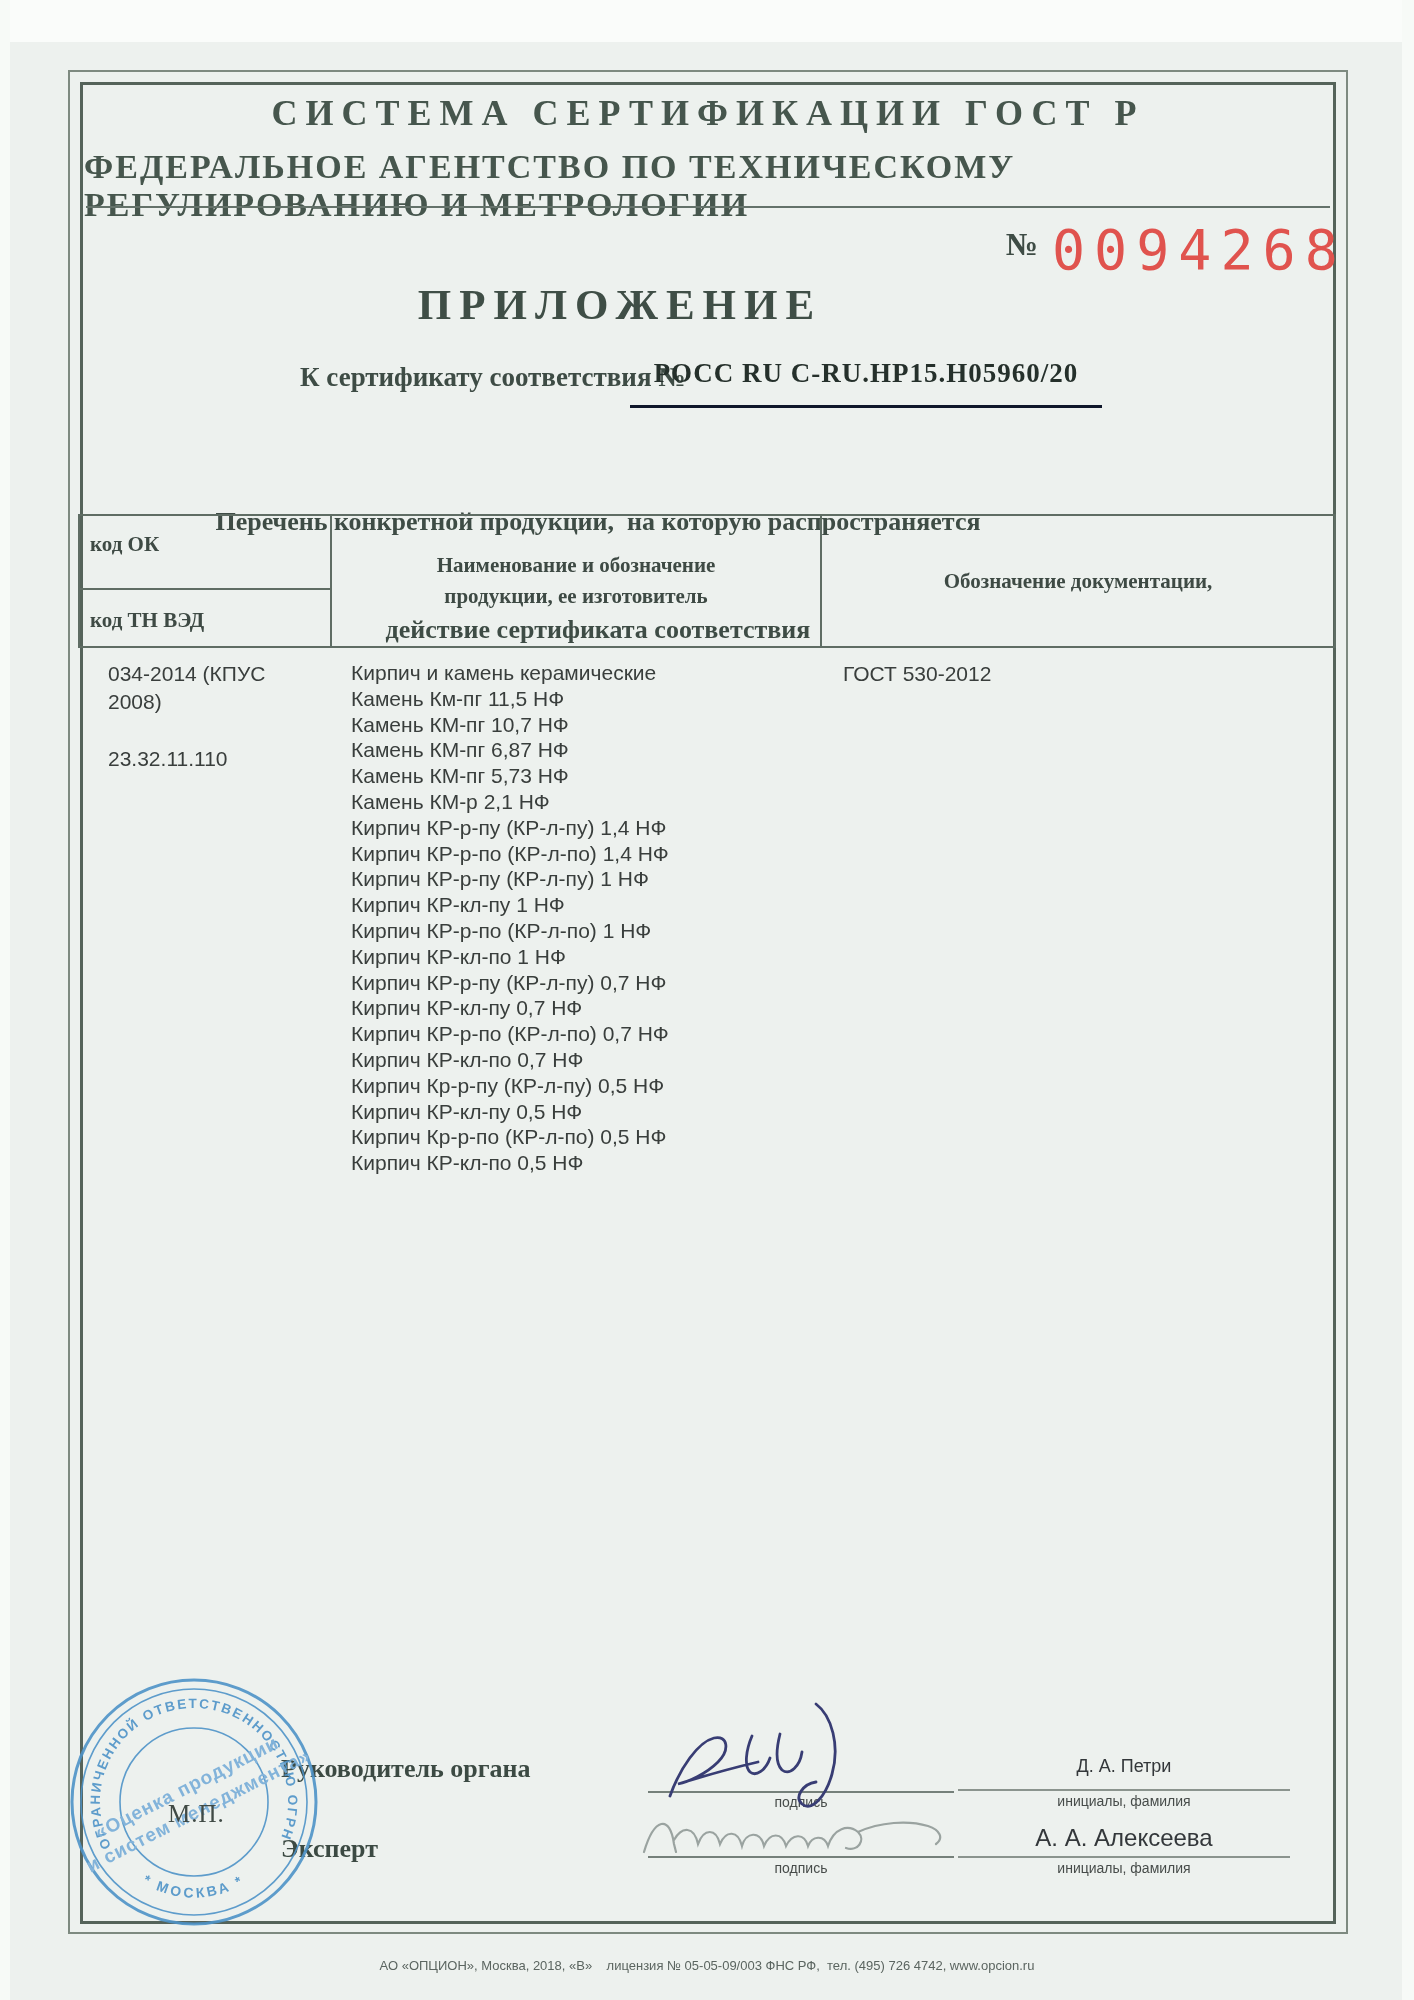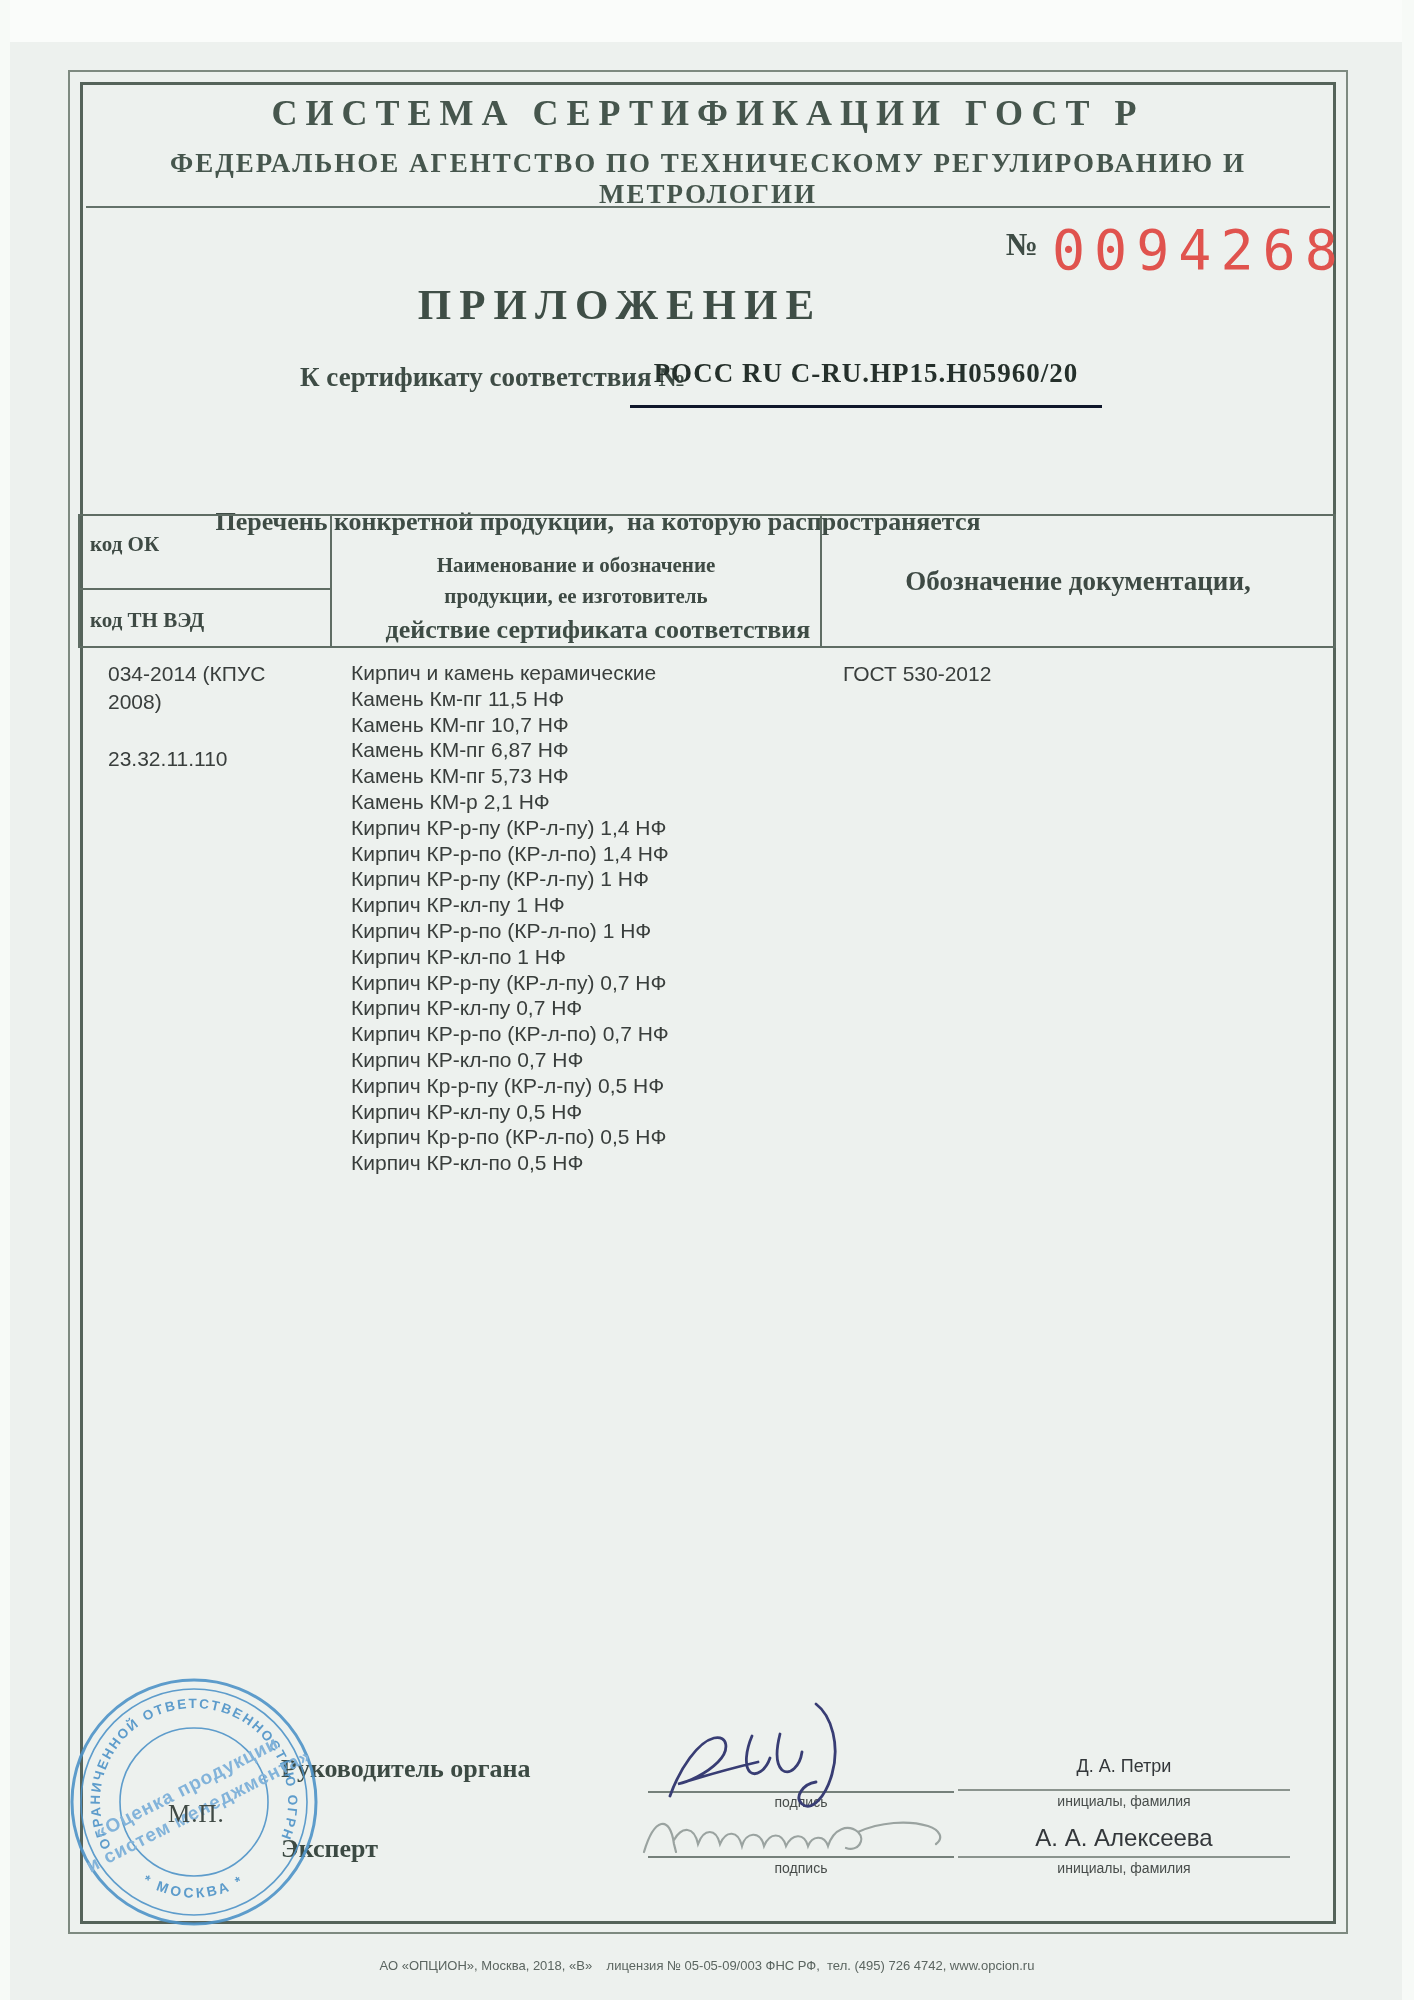--- a/index.html
+++ b/index.html
@@ -11,22 +11,22 @@
   }
   .scan-edge-top{position:absolute;left:0;top:0;width:1414px;height:42px;background:#fafcfa;}
   .scan-edge-left{position:absolute;left:0;top:0;width:10px;height:2000px;background:#f7faf7;}
   .scan-edge-right{position:absolute;right:0;top:0;width:12px;height:2000px;background:#f7faf7;}
 
   .frame-outer{position:absolute;left:68px;top:70px;width:1280px;height:1864px;border:2px solid #7e8a80;box-sizing:border-box;}
   .frame-inner{position:absolute;left:80px;top:82px;width:1256px;height:1842px;border:3px solid #55635a;box-sizing:border-box;}
 
   .hdr-title{position:absolute;left:84px;top:92px;width:1248px;text-align:center;
     font-size:36px;font-weight:bold;letter-spacing:8px;color:#46564d;}
-  .hdr-sub{position:absolute;left:84px;top:148px;width:1248px;text-align:center;
-    font-size:27px;font-weight:bold;letter-spacing:2px;color:#46564d;}
+  .hdr-sub{position:absolute;left:84px;top:148px;width:1248px;
+    font-size:34px;font-weight:bold;letter-spacing:2px;color:#46564d;}
   .hdr-rule{position:absolute;left:86px;top:206px;width:1244px;height:2px;background:#64726a;}
 
   .num-label{position:absolute;left:1006px;top:226px;font-size:32px;font-weight:bold;color:#3e4c45;}
   .num-value{position:absolute;left:1052px;top:218px;font-family:"DejaVu Sans Mono",monospace;
     font-size:55px;color:#e0534e;letter-spacing:9px;}
 
   .doc-title{position:absolute;left:320px;top:280px;width:600px;text-align:center;
     font-size:43px;font-weight:bold;letter-spacing:8px;color:#3f4e46;}
 
   .cert-label{position:absolute;left:300px;top:362px;font-size:27px;font-weight:bold;color:#3e4c45;}
@@ -40,21 +40,21 @@
   .tbl{position:absolute;left:78px;top:514px;width:1258px;height:134px;
     border:2px solid #5f6d64;box-sizing:border-box;display:flex;}
   .tbl-col1{width:252px;border-right:2px solid #5f6d64;position:relative;box-sizing:border-box;}
   .c1-top{position:absolute;top:16px;left:10px;font-size:21px;font-weight:bold;color:#3e4a44;}
   .c1-div{position:absolute;top:72px;left:0;width:100%;height:2px;background:#5f6d64;}
   .c1-bottom{position:absolute;top:92px;left:10px;font-size:21px;font-weight:bold;color:#3e4a44;}
   .tbl-col2{width:490px;border-right:2px solid #5f6d64;box-sizing:border-box;
     display:flex;flex-direction:column;justify-content:center;text-align:center;
     font-size:21px;font-weight:bold;line-height:31px;color:#3e4a44;}
   .tbl-col3{flex:1;display:flex;flex-direction:column;justify-content:center;text-align:center;
-    font-size:27px;font-weight:bold;line-height:31px;color:#3e4a44;}
+    font-size:21px;font-weight:bold;line-height:31px;color:#3e4a44;}
 
   .ok-code{position:absolute;left:108px;top:660px;font-family:"Liberation Sans",sans-serif;
     font-size:21px;color:#393e3c;line-height:28px;}
   .tnved{position:absolute;left:108px;top:747px;font-family:"Liberation Sans",sans-serif;
     font-size:21px;color:#393e3c;}
   .products{position:absolute;left:351px;top:660px;font-family:"Liberation Sans",sans-serif;
     font-size:21px;color:#393e3c;line-height:25.8px;}
   .doc-cell{position:absolute;left:843px;top:662px;font-family:"Liberation Sans",sans-serif;
     font-size:21px;color:#393e3c;}
 

